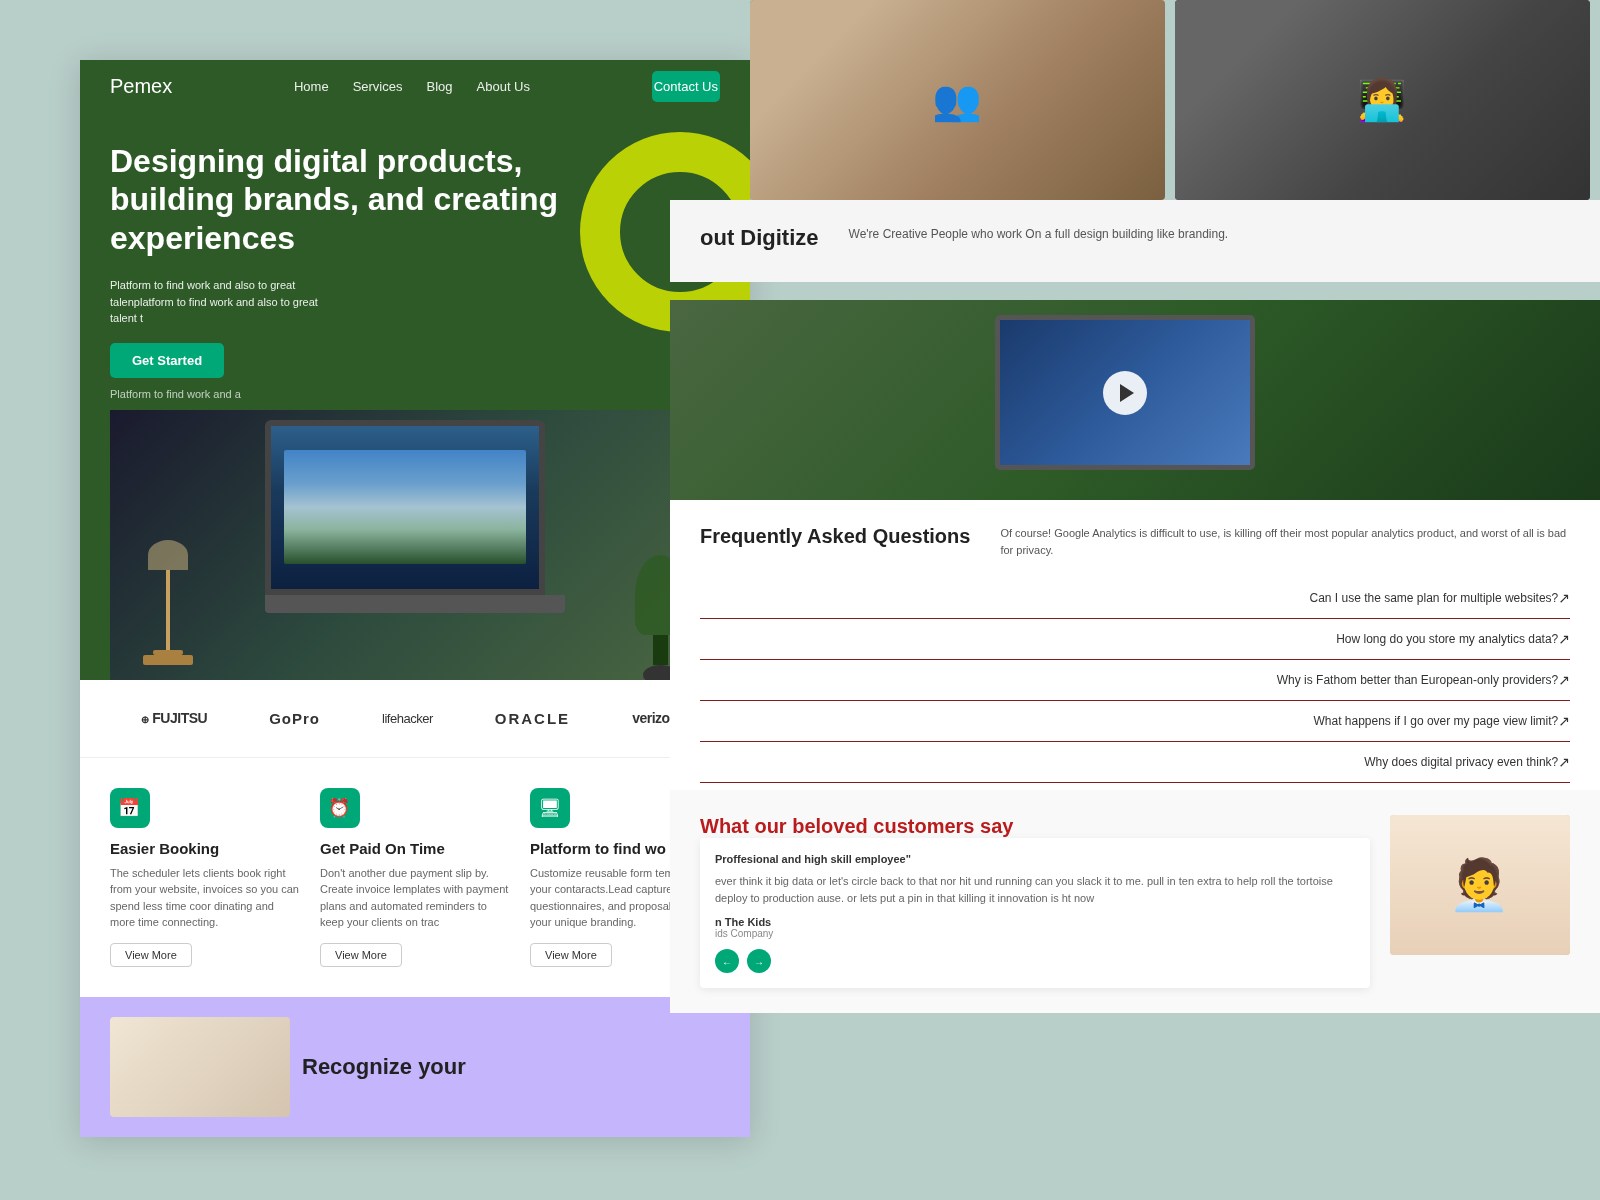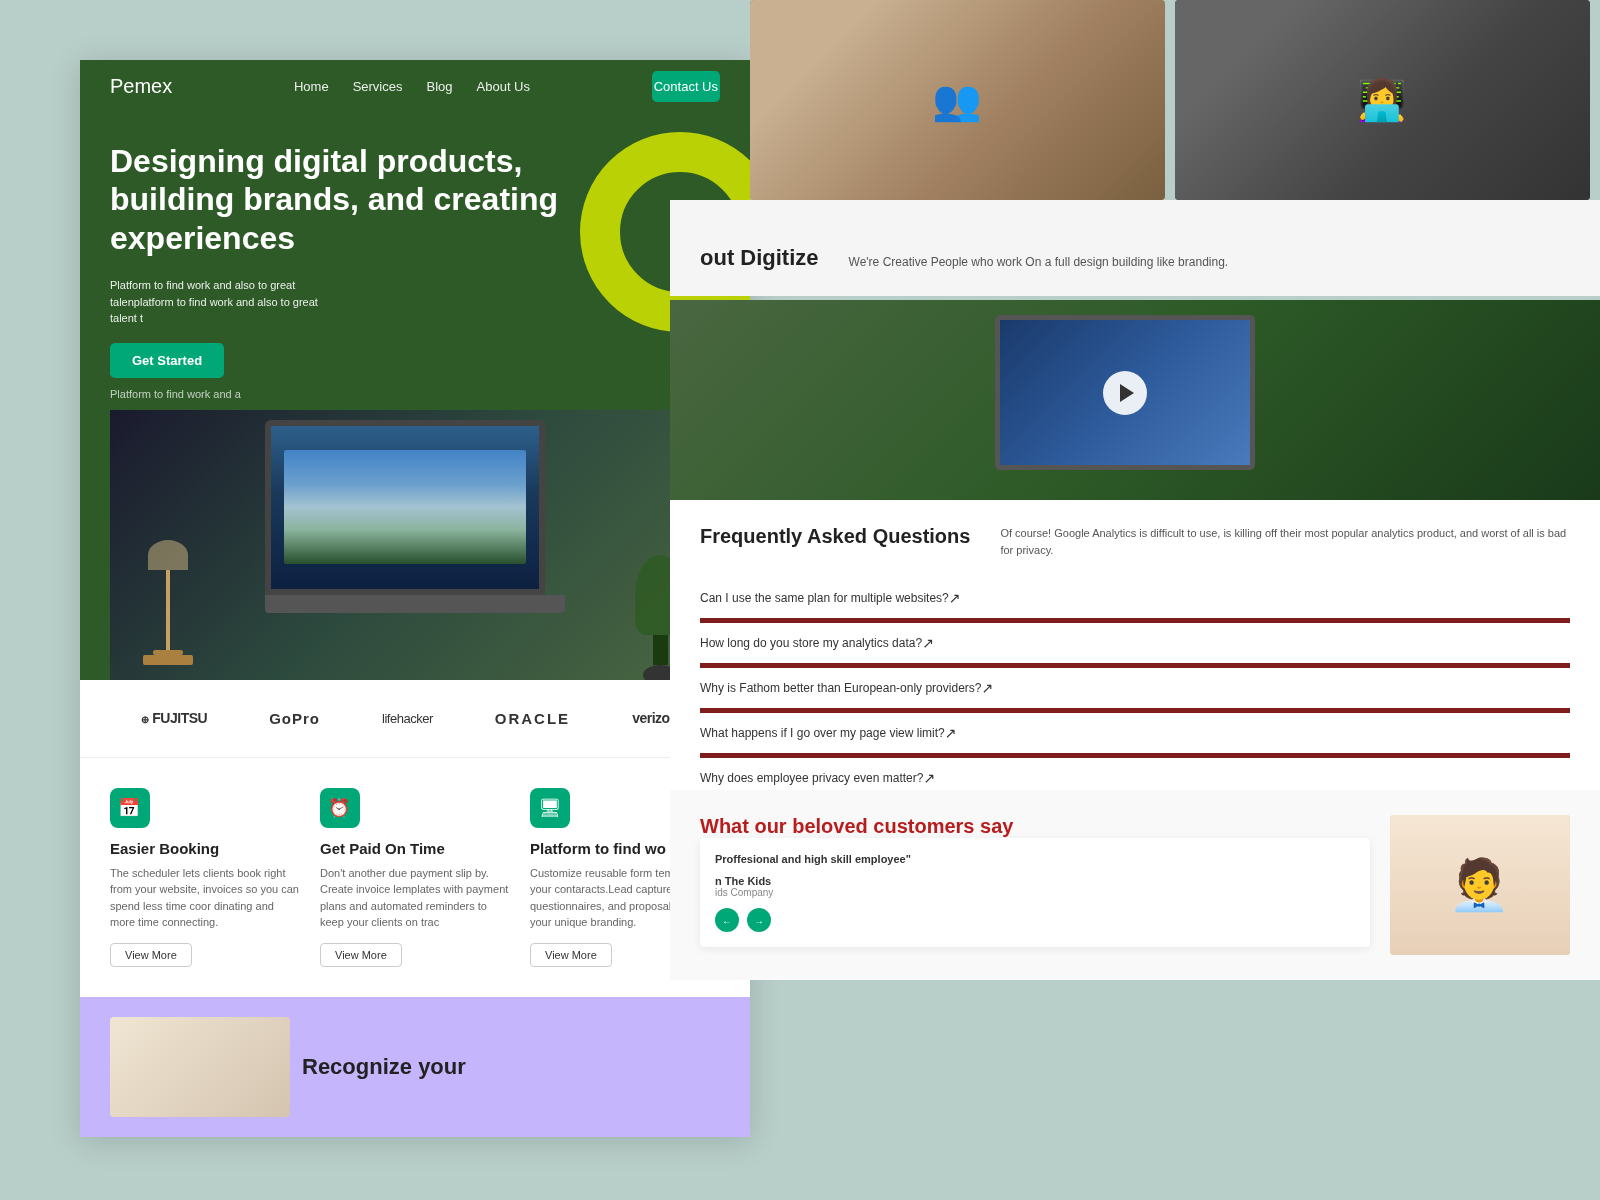--- a/index.html
+++ b/index.html
@@ -284,23 +284,23 @@
 
     
     .about-section {
       position: absolute;
       top: 200px;
       left: 0;
       right: 0;
       background: #f5f5f5;
       padding: 25px 30px;
       display: flex;
-      align-items: flex-end;
+      align-items: flex-start;
       gap: 30px;
-      height: 96px;
+      height: 82px;
     }
     .about-title {
       font-size: 22px;
       font-weight: 700;
       color: #222;
       white-space: nowrap;
     }
     .about-desc {
       font-size: 12px;
       color: #555;
@@ -382,24 +382,24 @@
       color: #222;
       flex-shrink: 0;
     }
     .faq-desc {
       font-size: 11px;
       color: #555;
       line-height: 1.5;
     }
     .faq-item {
       display: flex;
-      justify-content: flex-start;
+      justify-content: flex-end;
       align-items: center;
       padding: 12px 0;
-      border-bottom: 5px solid #7f1d1d;
+      border-bottom: 1px solid #7f1d1d;
       cursor: pointer;
     }
     .faq-question {
       font-size: 12px;
       color: #333;
     }
     .faq-arrow {
       color: #333;
       font-size: 14px;
       font-weight: 300;
@@ -657,30 +657,31 @@
     </div>
     <div class="faq-item">
       <span class="faq-question">Why is Fathom better than European-only providers?</span>
       <span class="faq-arrow">↗</span>
     </div>
     <div class="faq-item">
       <span class="faq-question">What happens if I go over my page view limit?</span>
       <span class="faq-arrow">↗</span>
     </div>
     <div class="faq-item">
-      <span class="faq-question">Why does employee privacy even matter?</span>
+      <span class="faq-question">Why does digital privacy even think?</span>
       <span class="faq-arrow">↗</span>
     </div>
   </div>
 
   <div class="testimonials-section">
     <div style="flex:1;">
       <h2 class="testimonials-title">What our beloved customers say</h2>
       <div class="testimonial-card">
         <div class="testimonial-badge">Proffesional and high skill employee"</div>
+        <p class="testimonial-text">ever think it big data or let's circle back to that nor hit und running can you slack it to me. pull in ten extra to help roll the tortoise deploy to production ause. or lets put a pin in that killing it innovation is ht now</p>
         <div class="testimonial-author">n The Kids</div>
         <div class="testimonial-company">ids Company</div>
         <div class="testimonial-nav">
           <div class="nav-dot">←</div>
           <div class="nav-dot">→</div>
         </div>
       </div>
     </div>
     <div class="testimonial-photo">
       <div class="person-smiling"></div>

